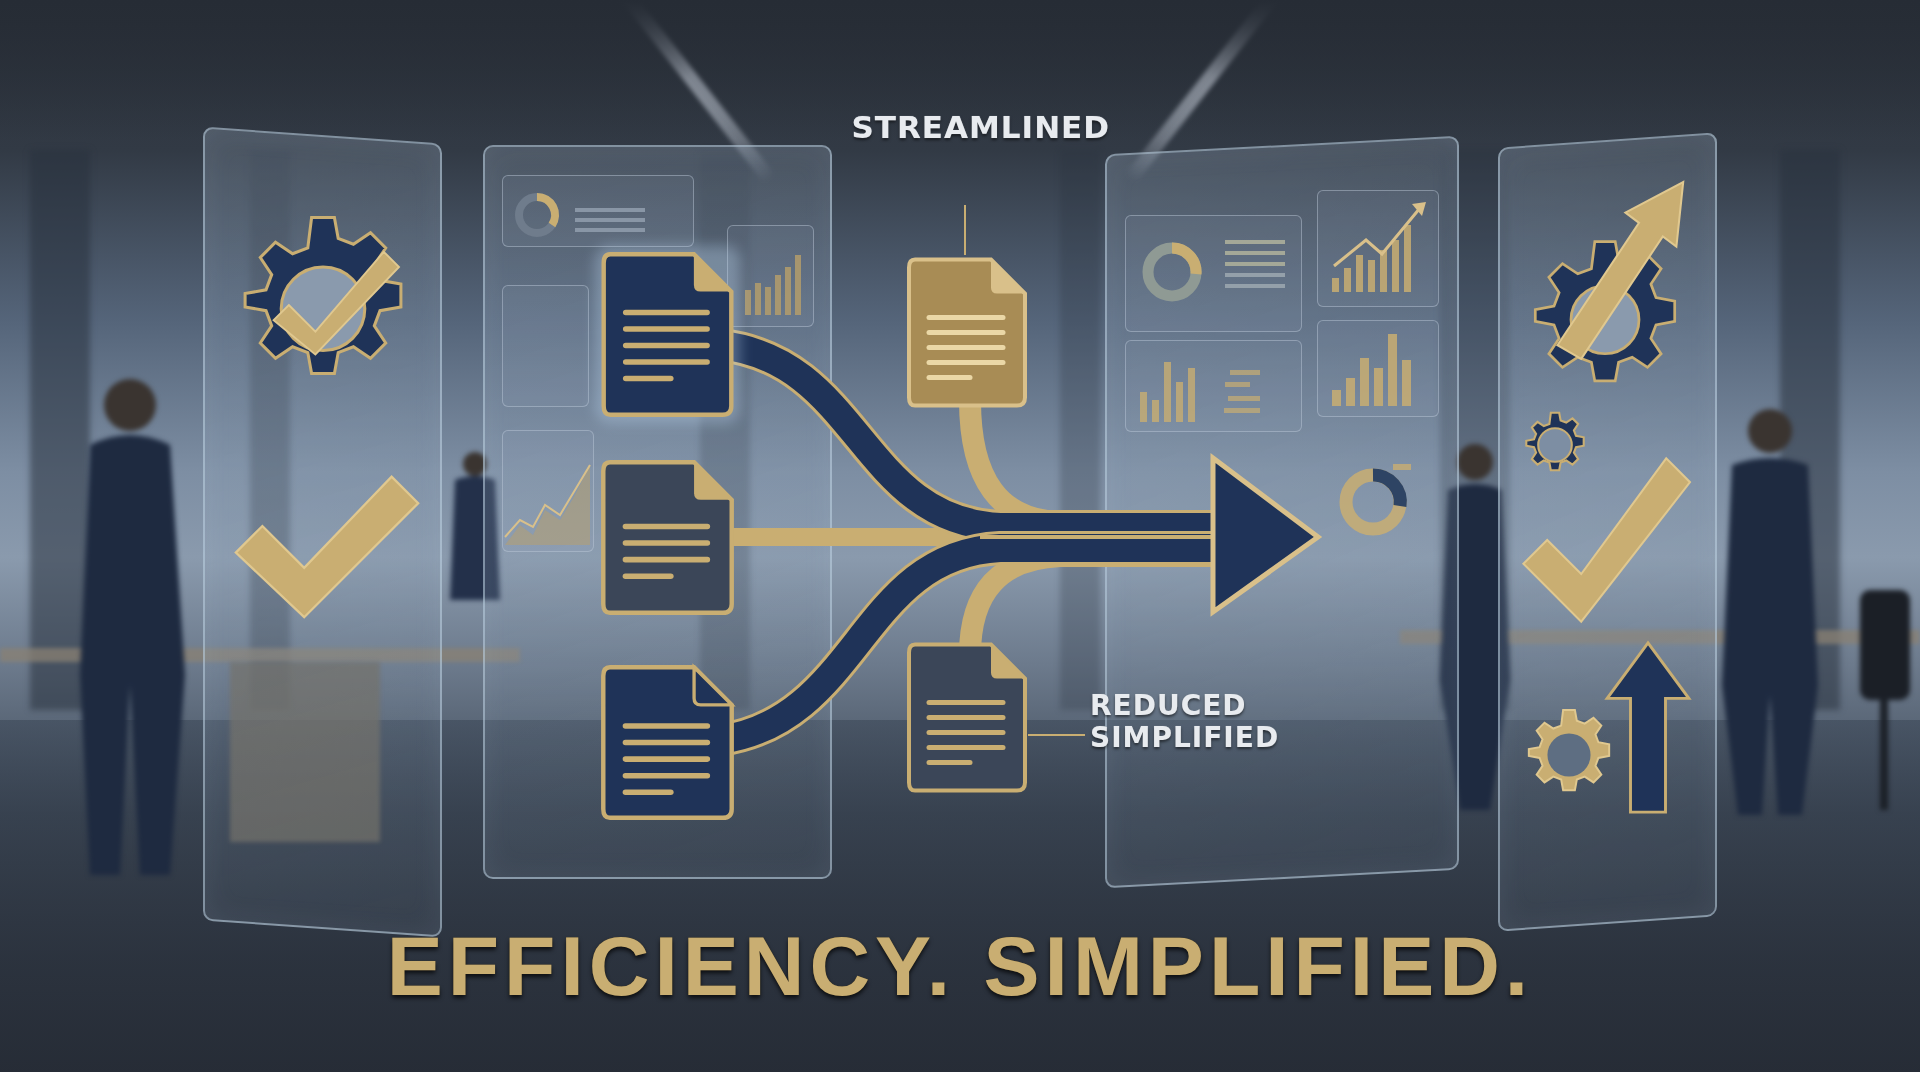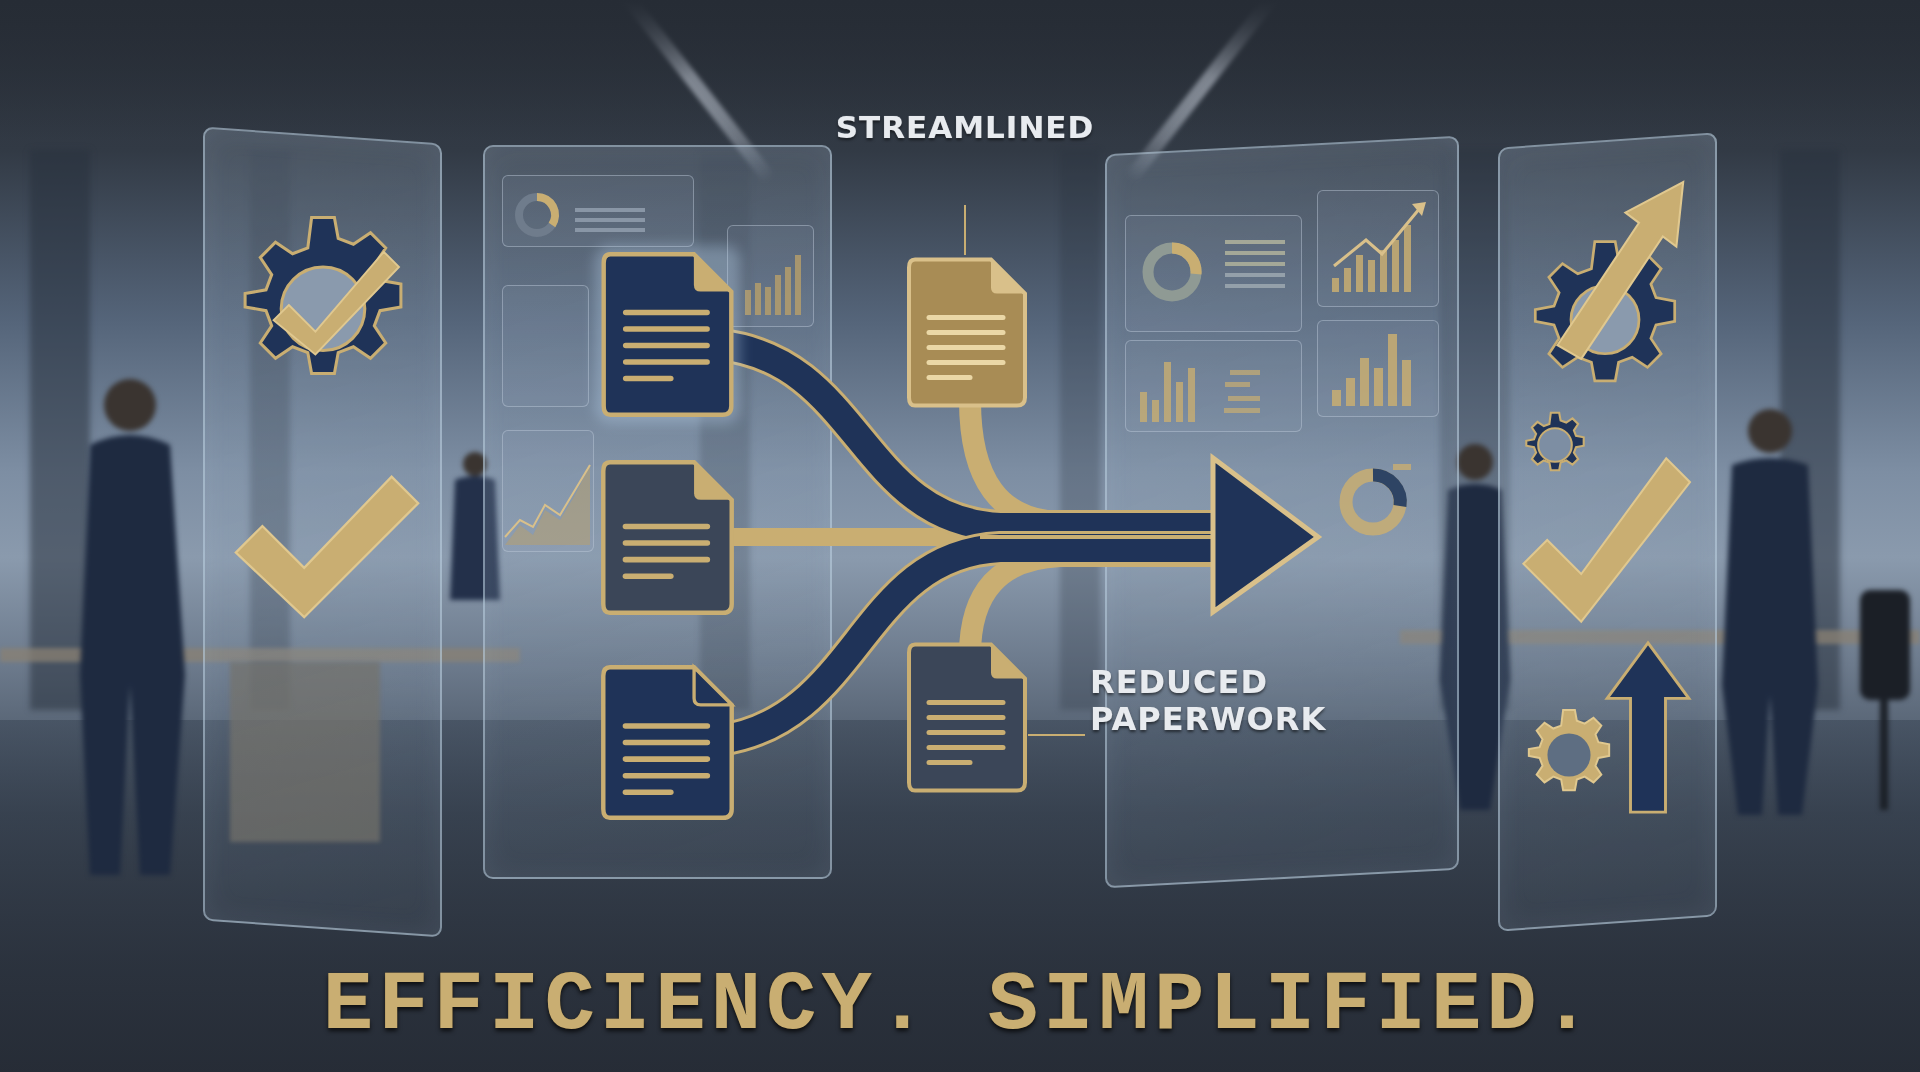--- a/index.html
+++ b/index.html
@@ -12,22 +12,22 @@
   .win-col{position:absolute;top:150px;height:560px;background:rgba(40,50,62,0.55);filter:blur(3px);}
   .ceiling-light{position:absolute;height:14px;background:linear-gradient(90deg,rgba(200,210,225,0.0),rgba(220,228,240,0.85),rgba(200,210,225,0.0));filter:blur(2px);border-radius:7px;}
   .floor{position:absolute;left:0;right:0;top:720px;height:352px;background:linear-gradient(180deg,rgba(60,72,88,0.6),rgba(38,44,54,0.95));}
   .desk{position:absolute;background:#8a8173;filter:blur(2px);opacity:0.75;}
   .person{position:absolute;filter:blur(2.5px);}
   .glass{position:absolute;border:2px solid rgba(190,210,225,0.55);border-radius:10px;
     background:linear-gradient(160deg,rgba(170,190,210,0.22),rgba(120,140,160,0.12));box-shadow:inset 0 0 30px rgba(200,220,240,0.08);}
   .mini{position:absolute;border:1.5px solid rgba(190,205,220,0.45);border-radius:6px;background:rgba(160,180,200,0.08);}
   .label{position:absolute;color:#e8ebef;font-family:"DejaVu Sans",sans-serif;font-weight:bold;letter-spacing:1px;text-align:center;line-height:1.15;
     text-shadow:0 2px 3px rgba(0,0,0,0.55),0 0 1px #9aa4b0;}
-  .headline{position:absolute;left:0;right:0;top:918px;text-align:center;font-family:Liberation Mono, monospace;font-weight:bold;
-    font-size:84px;letter-spacing:5px;color:#c9ae72;text-shadow:0 3px 4px rgba(0,0,0,0.7),0 0 1px #5a4a25;margin-top:40px;}
+  .headline{position:absolute;left:0;right:0;top:918px;text-align:center;font-family:Liberation Sans, sans-serif;font-weight:bold;
+    font-size:84px;letter-spacing:5px;color:#c9ae72;text-shadow:0 3px 4px rgba(0,0,0,0.7),0 0 1px #5a4a25;}
   svg{position:absolute;overflow:visible;}
 </style>
 </head>
 <body>
 
 <div class="stage">
 
   <div class="win-col" style="left:30px;width:60px;"></div>
   <div class="win-col" style="left:250px;width:40px;opacity:.6"></div>
   <div class="win-col" style="left:700px;width:50px;opacity:.5"></div>
@@ -254,22 +254,22 @@
     <path d="M84 2 V30 Q84 36 90 36 H118 Z" fill="#c9ae72"></path>
     <g stroke="#c9ae72" stroke-width="5" stroke-linecap="round">
         <line x1="22" y1="60" x2="96" y2="60"></line>
         <line x1="22" y1="75" x2="96" y2="75"></line>
         <line x1="22" y1="90" x2="96" y2="90"></line>
         <line x1="22" y1="105" x2="96" y2="105"></line>
         <line x1="22" y1="120" x2="63" y2="120"></line>
       </g>
   </svg>
 
-  <div class="label" style="left:820px;top:110px;width:290px;font-size:31px;">
+  <div class="label" style="left:820px;top:110px;width:290px;font-size:31px;text-align:right;">
     <div>STREAMLINED</div>
   </div>
-  <div class="label" style="left:1090px;top:664px;width:270px;font-size:32px;text-align:left;">
+  <div class="label" style="left:1090px;top:690px;width:270px;font-size:28px;text-align:left;">
     <div>REDUCED</div>
-    <div>PAPERWORK</div>
+    <div>SIMPLIFIED</div>
   </div>
 
   <div class="headline">EFFICIENCY. SIMPLIFIED.</div>
 </div>
 
 </body></html>

